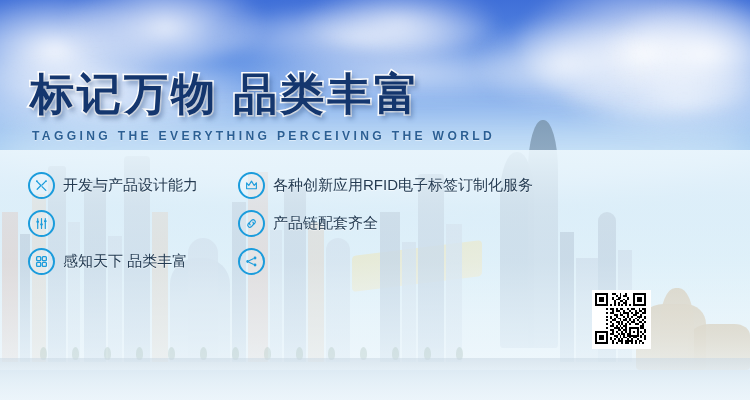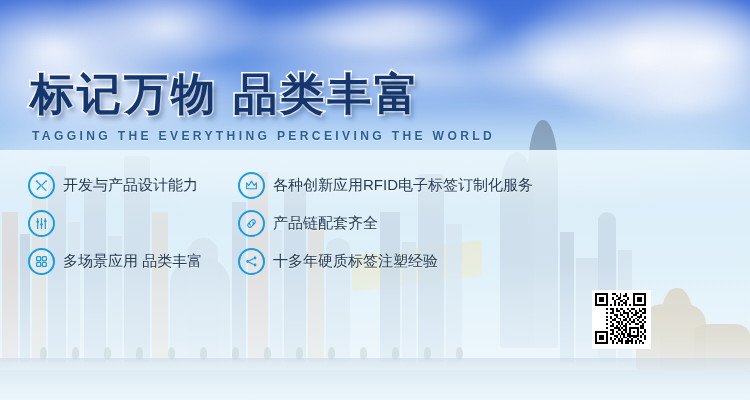--- a/index.html
+++ b/index.html
@@ -249,21 +249,21 @@
 
     <div class="feat" style="left:28px;top:86px;">
       <span class="ico">
         <svg width="13" height="13" viewBox="0 0 24 24" fill="none" stroke="#1b9cdc" stroke-width="2.4">
           <rect x="3" y="3" width="7.5" height="7.5" rx="1.6"></rect>
           <rect x="13.5" y="3" width="7.5" height="7.5" rx="1.6"></rect>
           <rect x="3" y="13.5" width="7.5" height="7.5" rx="1.6"></rect>
           <rect x="13.5" y="13.5" width="7.5" height="7.5" rx="1.6"></rect>
         </svg>
       </span>
-      <span class="txt">多场景应用  品类丰富</span>
+      <span class="txt">感知天下  品类丰富</span>
     </div>
 
     <div class="feat" style="left:238px;top:48px;">
       <span class="ico">
         <svg width="13" height="13" viewBox="0 0 24 24" fill="none" stroke="#1b9cdc" stroke-width="2.2" stroke-linecap="round">
           <path d="M9.5 14.5a4 4 0 0 1 0-5.6l3-3a4 4 0 0 1 5.6 5.6l-1.4 1.4"></path>
           <path d="M14.5 9.5a4 4 0 0 1 0 5.6l-3 3a4 4 0 0 1-5.6-5.6l1.4-1.4"></path>
         </svg>
       </span>
       <span class="txt">产品链配套齐全</span>
@@ -280,21 +280,20 @@
 
     <div class="feat" style="left:238px;top:86px;">
       <span class="ico">
         <svg width="13" height="13" viewBox="0 0 24 24" fill="none" stroke="#1b9cdc" stroke-width="2">
           <circle cx="18.5" cy="5.5" r="2.6" fill="#1b9cdc" stroke="none"></circle>
           <circle cx="18.5" cy="18.5" r="2.6" fill="#1b9cdc" stroke="none"></circle>
           <circle cx="5" cy="12" r="2.6" fill="#1b9cdc" stroke="none"></circle>
           <path d="M7.4 10.8l8.7-4.2M7.4 13.2l8.7 4.2"></path>
         </svg>
       </span>
-      <span class="txt">十多年硬质标签注塑经验</span>
     </div>
   </div>
 
   <div class="qr">
     <svg width="55" height="55" viewBox="0 0 29 29" shape-rendering="crispEdges">
       <rect width="29" height="29" fill="#fff"></rect>
       <g fill="#000">
 
         <rect x="1" y="1" width="7" height="1"></rect>
           <rect x="1" y="7" width="7" height="1"></rect>

